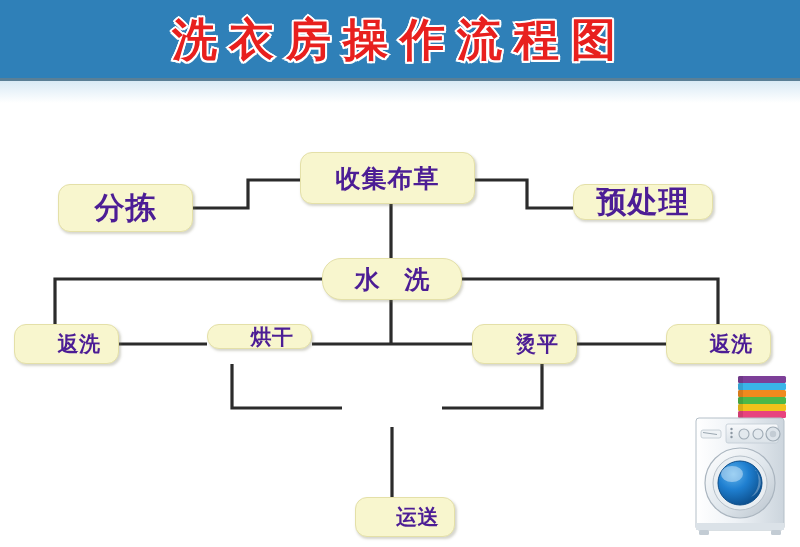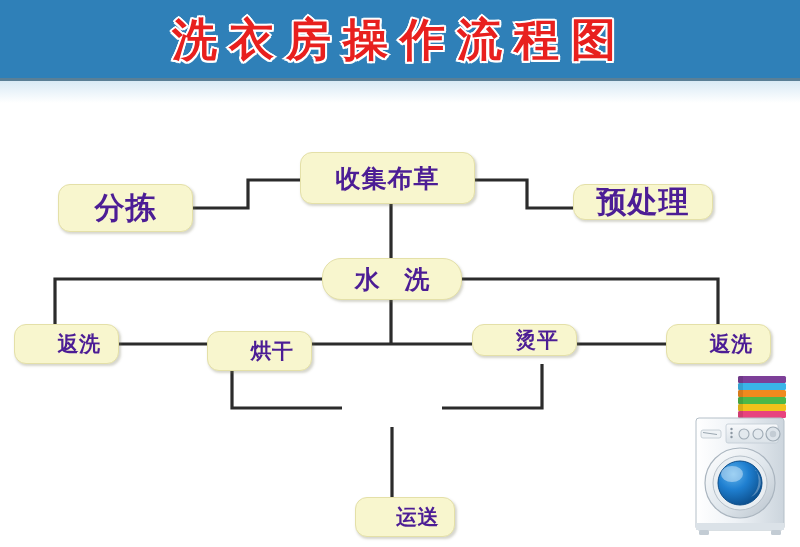--- a/index.html
+++ b/index.html
@@ -139,23 +139,23 @@
   <div class="node node-md" style="left:58px;  top:184px; width:135px; height:48px;">分拣</div>
 
   <div class="node node-lg" style="left:300px; top:152px; width:175px; height:52px;">收集布草</div>
 
   <div class="node node-md" style="left:573px; top:184px; width:140px; height:36px;">预处理</div>
 
   <div class="node node-wash" style="left:322px; top:258px; width:140px; height:42px;border-radius:19px;">水 洗</div>
 
   <div class="node node-sm" style="left:14px;  top:324px; width:105px; height:40px;">返洗</div>
 
-  <div class="node node-sm" style="left:207px; top:331px; width:105px; height:40px;">烘干</div>
-
-  <div class="node node-sm" style="left:472px; top:324px; width:105px; height:32px;">烫平</div>
+  <div class="node node-sm" style="left:207px; top:324px; width:105px; height:25px;">烘干</div>
+
+  <div class="node node-sm" style="left:472px; top:324px; width:105px; height:40px;">烫平</div>
 
   <div class="node node-sm" style="left:666px; top:324px; width:105px; height:40px;">返洗</div>
 
 
   <div class="node node-sm" style="left:355px; top:497px; width:100px; height:40px;">运送</div>
 
   <svg id="washer-art" viewBox="0 0 108 170" xmlns="http://www.w3.org/2000/svg">
     <defs>
       <linearGradient id="bodyGrad" x1="0" y1="0" x2="1" y2="0">
         <stop offset="0%" stop-color="#ffffff"></stop>

